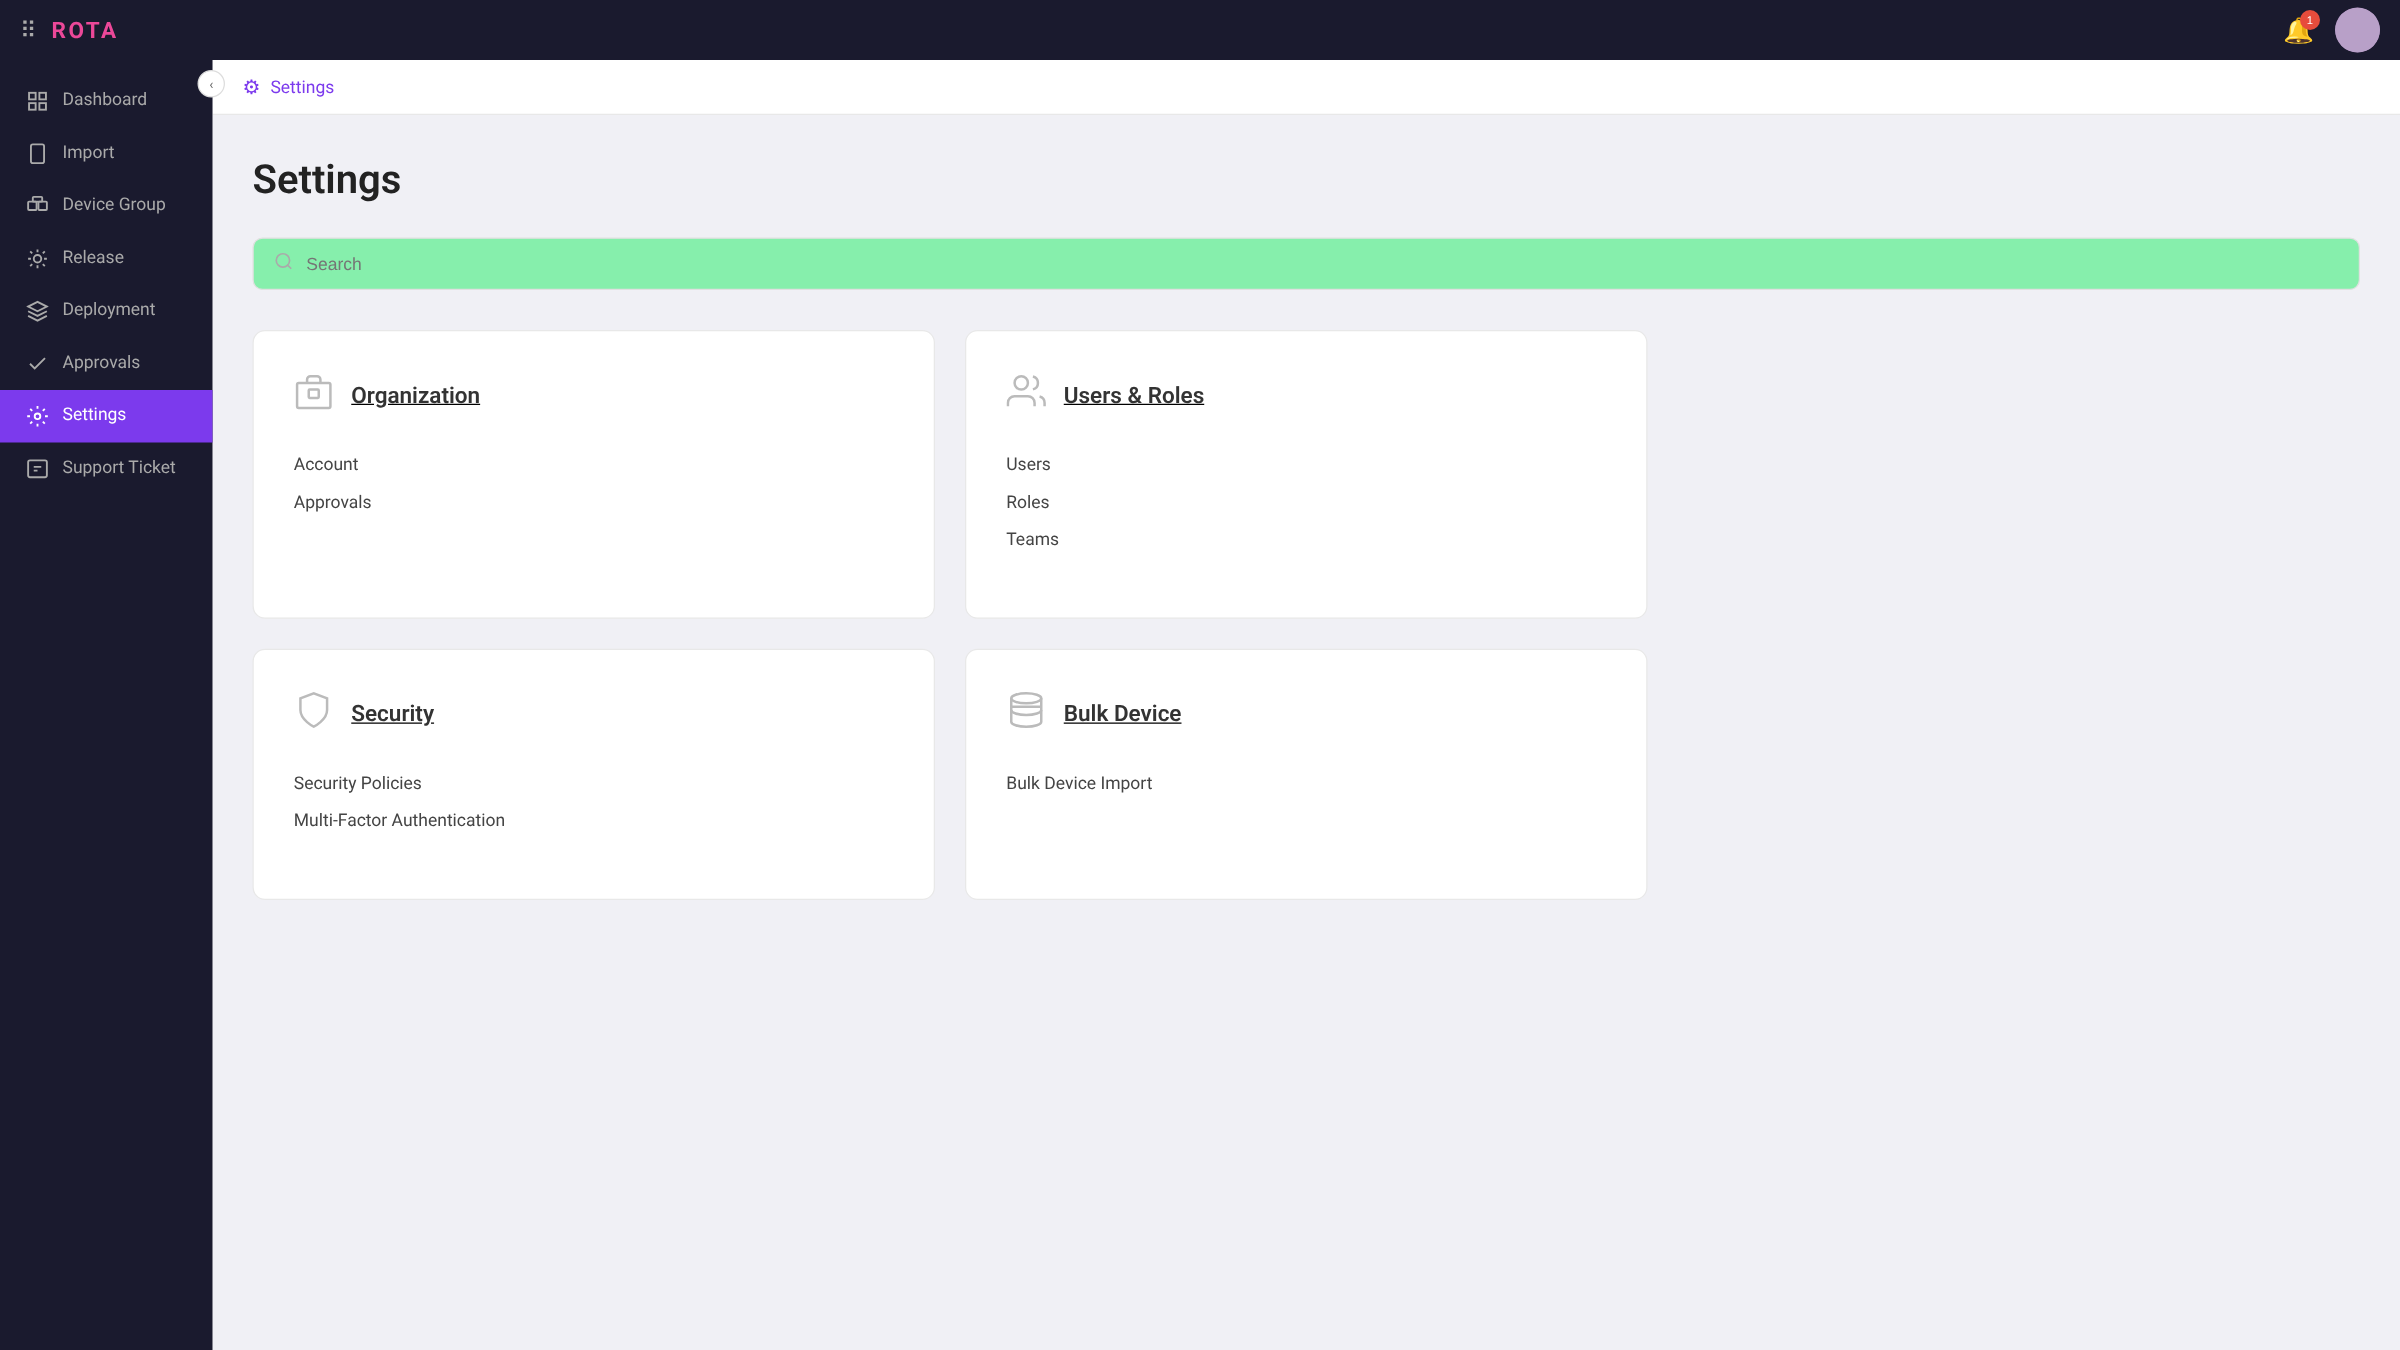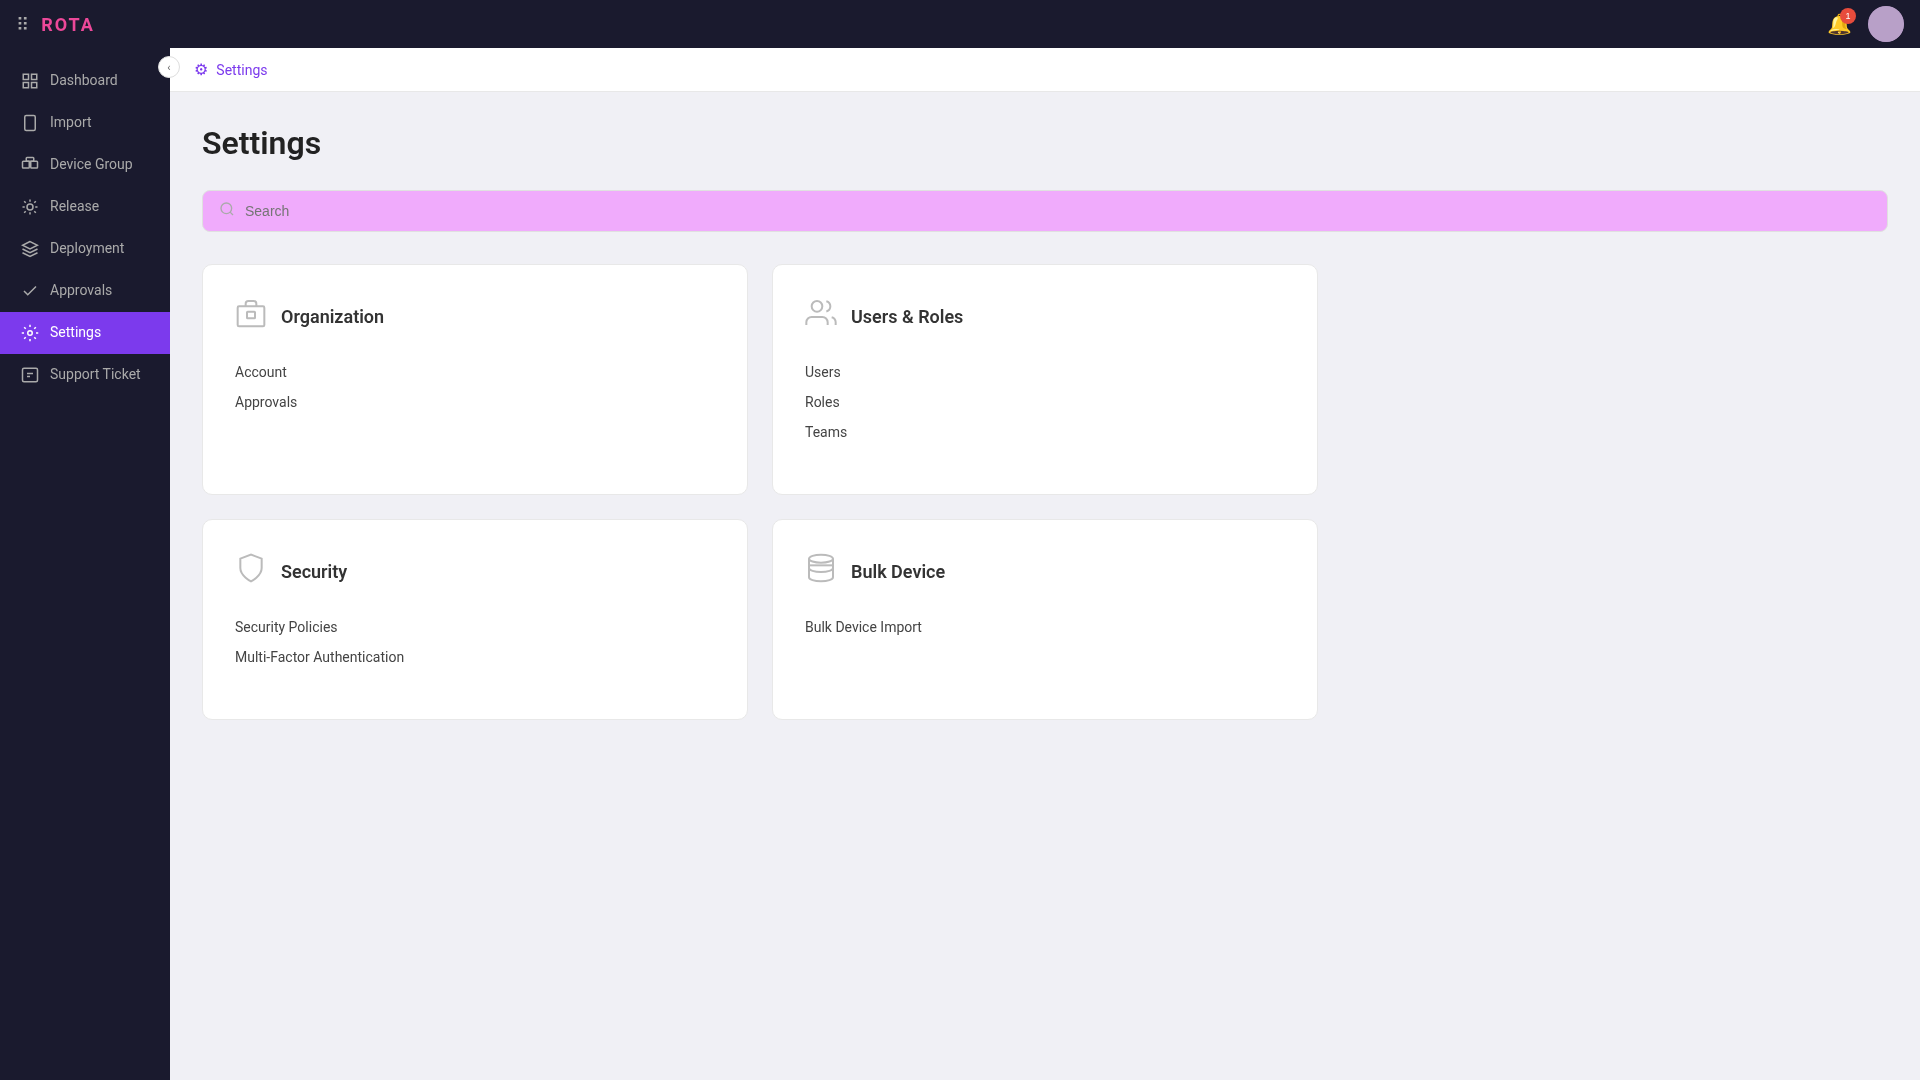--- a/index.html
+++ b/index.html
@@ -70,21 +70,21 @@
     }
     .breadcrumb-icon { color: #7c3aed; font-size: 16px; }
     .breadcrumb-text { color: #7c3aed; font-size: 14px; }
 
     
     .content { padding: 32px 32px; }
     .page-title { font-size: 32px; font-weight: 600; color: #222; margin-bottom: 28px; }
 
     
     .search-container {
-      background: #f0abfc; border: 1px solid #e0e0e0; border-radius: 8px;
+      background: #86efac; border: 1px solid #e0e0e0; border-radius: 8px;
       display: flex; align-items: center; padding: 10px 16px;
       margin-bottom: 32px; width: 100%;
     }
     .search-icon { color: #aaa; font-size: 16px; margin-right: 10px; }
     .search-input {
       border: none; outline: none; flex: 1;
       font-size: 14px; color: #666; background: transparent;
     }
 
     
@@ -101,20 +101,21 @@
     }
 
     .settings-card {
       background: white; border-radius: 10px;
       padding: 32px 32px 40px;
       border: 1px solid #e8e8e8;
     }
     .card-header {
       display: flex; align-items: center; gap: 14px;
       margin-bottom: 28px;
+      text-decoration: underline;
     }
     .card-icon { font-size: 28px; color: #aaa; }
     .card-title { font-size: 18px; font-weight: 600; color: #333; }
     .card-link {
       display: block; color: #444; font-size: 14px;
       text-decoration: none; cursor: pointer;
       margin-bottom: 14px;
     }
   </style>
 </head>

